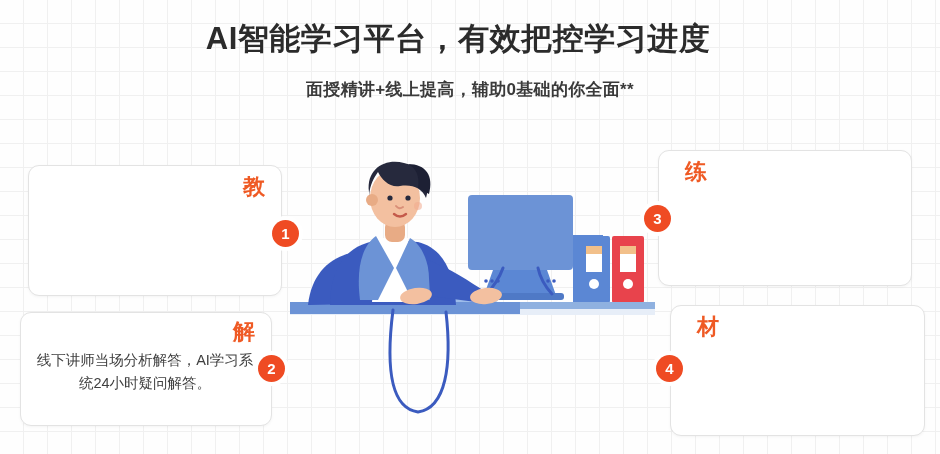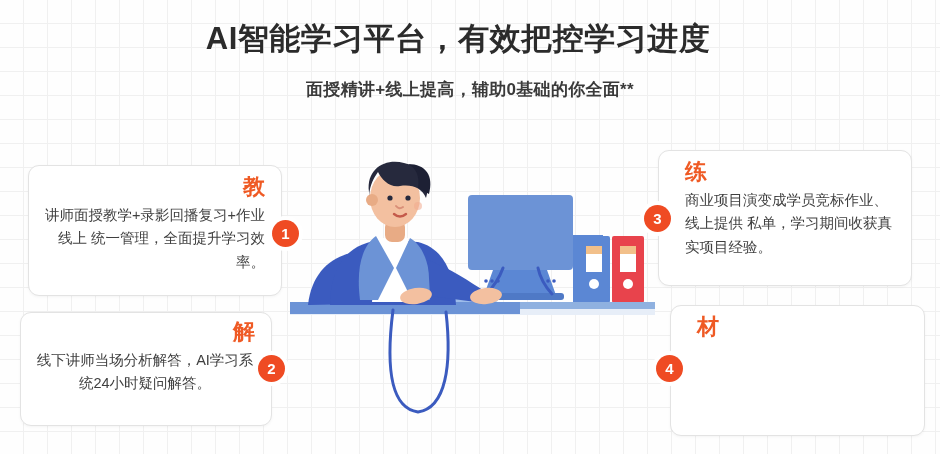--- a/index.html
+++ b/index.html
@@ -151,33 +151,31 @@
         <circle cx="118" cy="48" r="2.6" fill="#26293d"></circle>
         <path d="M106 56 q3 4 7 1" stroke="#d98f78" stroke-width="2" fill="none" stroke-linecap="round"></path>
         <path d="M104 64 q6 5 12 0" stroke="#c45a4a" stroke-width="2.4" fill="none" stroke-linecap="round"></path>
         <circle cx="128" cy="56" r="4" fill="#f0a98e" opacity=".55"></circle>
       </g>
     </svg>
   </div>
 
   <div class="card left" id="card1">
     <div class="card-head">教</div>
-    <div class="card-body">讲师面授教学+录影回播复习+作业线上 统一管理，全面提升学习效率。</div>
   </div>
   <div class="badge" id="badge1">1</div>
 
   <div class="card left" id="card2">
     <div class="card-head">解</div>
     <div class="card-body">线下讲师当场分析解答，AI学习系统24小时疑问解答。</div>
   </div>
   <div class="badge" id="badge2">2</div>
 
   <div class="card right" id="card3">
     <div class="card-head">练</div>
-    <div class="card-body">商业项目演变成学员竞标作业、线上提供 私单，学习期间收获真实项目经验。</div>
   </div>
   <div class="badge" id="badge3">3</div>
 
   <div class="card right" id="card4">
     <div class="card-head">材</div>
   </div>
   <div class="badge" id="badge4">4</div>
 
 </div>
 

